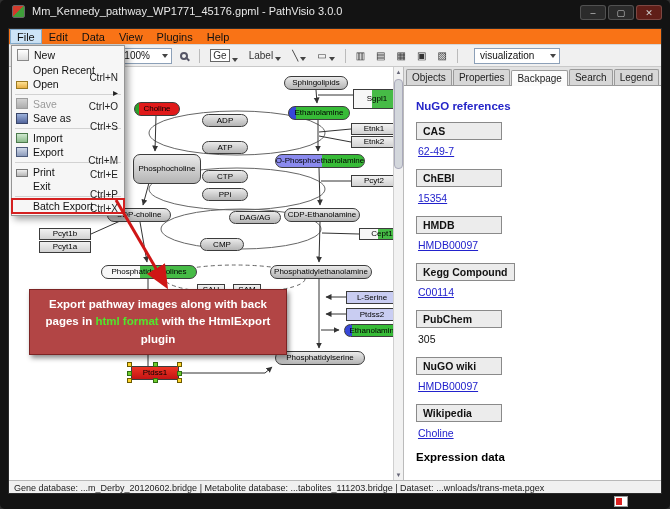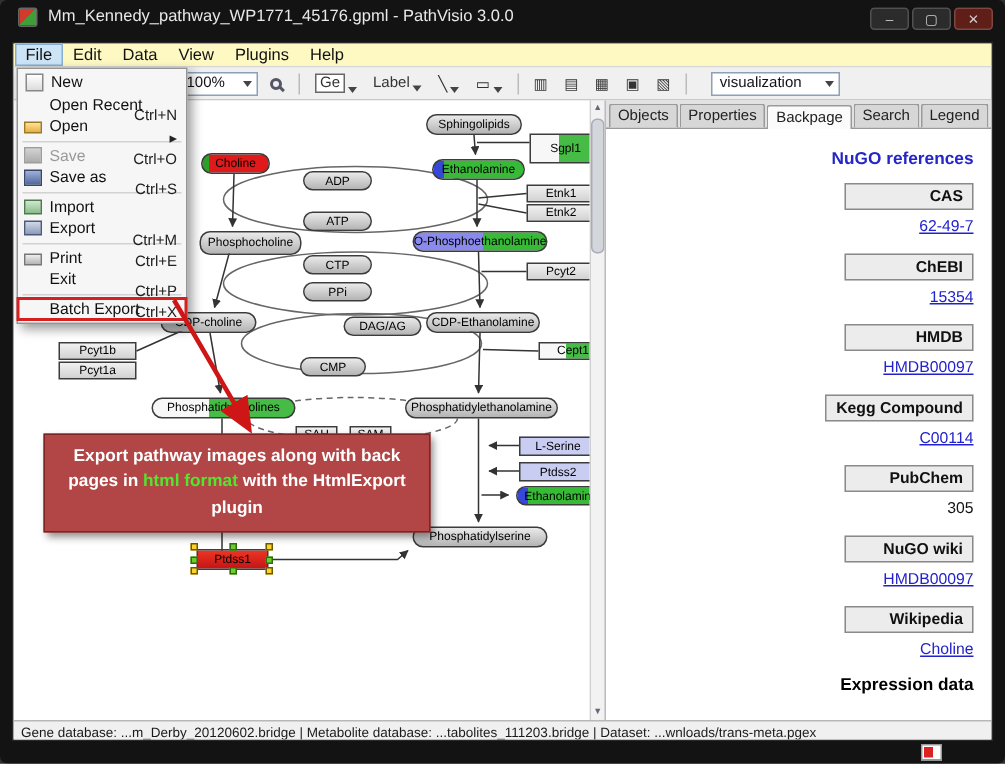--- a/index.html
+++ b/index.html
@@ -11,21 +11,21 @@
   .app-icon { width:13px; height:13px; margin:0 7px 0 4px; border-radius:2px;
     background:linear-gradient(135deg,#d23b2c 0 50%,#3f9e3a 50%); border:1px solid #666; }
   .win-controls { margin-left:auto; display:flex; gap:2px; }
   .win-btn { width:26px; height:15px; text-align:center; line-height:14px; font-size:9px; color:#cfcfcf;
     background:rgba(255,255,255,.10); border:1px solid rgba(255,255,255,.18); border-radius:3px; cursor:default; }
   .win-btn.close { background:rgba(160,40,30,.55); }
 
   
   .app { position:absolute; left:8px; top:28px; width:654px; height:466px; background:#f0f0f0; border:1px solid #2a2a2a; overflow:hidden; }
 
-  .menubar { height:16px; background:#fef9c3; border-bottom:1px solid #d6d6d6; display:flex; align-items:stretch; font-size:11px; padding-left:1px; }
+  .menubar { height:16px; background:#f97316; border-bottom:1px solid #d6d6d6; display:flex; align-items:stretch; font-size:11px; padding-left:1px; }
   .mb-item { padding:1px 7px; line-height:14px; color:#111; }
   .mb-item.active { background:#cde4f7; border:1px solid #85aed0; padding:0 6px; }
 
   .toolbar { height:22px; background:#f0f0f0; border-bottom:1px solid #c9c9c9; display:flex; align-items:center; gap:3px; padding:0 5px; font-size:10px; color:#222; }
   .tbtn { width:18px; height:17px; border:1px solid transparent; border-radius:2px; display:flex; align-items:center; justify-content:center; }
   .ti { display:inline-block; }
   .ti-new { width:10px; height:12px; background:linear-gradient(#fff,#ddd); border:1px solid #777; }
   .ti-open { width:13px; height:9px; background:linear-gradient(#ffe294,#e6af45); border:1px solid #9b7a23; border-radius:1px; }
   .ti-save { width:11px; height:11px; background:linear-gradient(#9cb2dc,#53659c); border:1px solid #3a4668; }
   .tsep { width:1px; height:14px; background:#bbb; margin:0 3px; }
@@ -56,21 +56,21 @@
 
   .annotation { position:absolute; left:20px; top:222px; width:258px; z-index:6; background:#b24545; border:1px solid #7c2424;
     color:#fff; font-weight:bold; font-size:11.5px; text-align:center; padding:6px 9px; line-height:1.5;
     box-shadow:2px 3px 5px rgba(0,0,0,.45); }
   .annotation .hl { color:#52e62e; }
 
   .vscroll { width:11px; background:#f2f2f2; border-left:1px solid #cfcfcf; display:flex; flex-direction:column; align-items:center; font-size:6px; color:#667; }
   .vthumb { width:9px; height:90px; background:#d3d7dc; border:1px solid #aab; border-radius:4px; margin-top:2px; }
   .sarrow { height:10px; line-height:10px; }
 
-  .sidepanel { flex:1; display:flex; flex-direction:column; background:#ececec; border-left:1px solid #bbb;text-align:right; }
+  .sidepanel { flex:1; display:flex; flex-direction:column; background:#ececec; border-left:1px solid #bbb; }
   .tabs { display:flex; gap:1px; padding:2px 2px 0 2px; font-size:10px; background:#e2e2e2; border-bottom:1px solid #9a9a9a; }
   .tab { padding:2px 5px; background:#d7d7d7; border:1px solid #9a9a9a; border-bottom:none; border-radius:2px 2px 0 0; color:#222; }
   .tab.active { background:#fbfbfb; position:relative; top:1px; }
   .backpage { flex:1; background:#fff; padding:10px 12px; overflow:hidden; font-size:11px; }
   .xref-title { color:#2525c8; font-weight:bold; font-size:11.5px; margin:4px 0 10px 0; }
   .xref-section { margin-bottom:12px; }
   .xref-header { display:inline-block; min-width:86px; background:#ececec; border:1px solid #8a8a8a; padding:2px 6px; font-size:10.5px; font-weight:bold; color:#111; }
   .xref-link { display:inline-block; margin:5px 0 0 2px; color:#2222cc; text-decoration:underline; font-size:10.5px; cursor:pointer; }
   .xref-plain { display:inline-block; margin:5px 0 0 2px; color:#111; font-size:10.5px; }
   .expr-heading { font-weight:bold; font-size:11.5px; color:#000; margin-top:4px; }
@@ -223,21 +223,21 @@
 
         <div>
             <div class="pnode sh-pill f-gray" style="left: 275px; top: 9px; width: 64px; height: 14px;">Sphingolipids</div>
             <div class="pnode sh-rect f-whitegreen" style="left: 344px; top: 22px; width: 48px; height: 20px;">Sgpl1</div>
             <div class="pnode sh-pill f-red" style="left: 125px; top: 35px; width: 46px; height: 14px;">Choline</div>
             <div class="pnode sh-pill f-greenblue" style="left: 279px; top: 39px; width: 62px; height: 14px;">Ethanolamine</div>
             <div class="pnode sh-pill f-gray" style="left: 193px; top: 47px; width: 46px; height: 13px;">ADP</div>
             <div class="pnode sh-rect f-lightgray" style="left: 342px; top: 56px; width: 46px; height: 12px;">Etnk1</div>
             <div class="pnode sh-rect f-lightgray" style="left: 342px; top: 69px; width: 46px; height: 12px;">Etnk2</div>
             <div class="pnode sh-pill f-gray" style="left: 193px; top: 74px; width: 46px; height: 13px;">ATP</div>
-            <div class="pnode sh-pill f-gray" style="left: 124px; top: 87px; width: 68px; height: 16px;">Phosphocholine</div>
+            <div class="pnode sh-pill f-gray" style="left: 124px; top: 87px; width: 68px; height: 30px;">Phosphocholine</div>
             <div class="pnode sh-pill f-bluegreen" style="left: 266px; top: 87px; width: 90px; height: 14px;">O-Phosphoethanolamine</div>
             <div class="pnode sh-pill f-gray" style="left: 193px; top: 103px; width: 46px; height: 13px;">CTP</div>
             <div class="pnode sh-rect f-lightgray" style="left: 342px; top: 108px; width: 46px; height: 12px;">Pcyt2</div>
             <div class="pnode sh-pill f-gray" style="left: 193px; top: 121px; width: 46px; height: 13px;">PPi</div>
             <div class="pnode sh-pill f-gray" style="left: 98px; top: 141px; width: 64px; height: 14px;">CDP-choline</div>
             <div class="pnode sh-pill f-gray" style="left: 220px; top: 144px; width: 52px; height: 13px;">DAG/AG</div>
             <div class="pnode sh-pill f-gray" style="left: 275px; top: 141px; width: 76px; height: 14px;">CDP-Ethanolamine</div>
             <div class="pnode sh-rect f-whitegreen" style="left: 350px; top: 161px; width: 46px; height: 12px;">Cept1</div>
             <div class="pnode sh-pill f-gray" style="left: 191px; top: 171px; width: 44px; height: 13px;">CMP</div>
             <div class="pnode sh-rect f-lightgray" style="left: 30px; top: 161px; width: 52px; height: 12px;">Pcyt1b</div>

